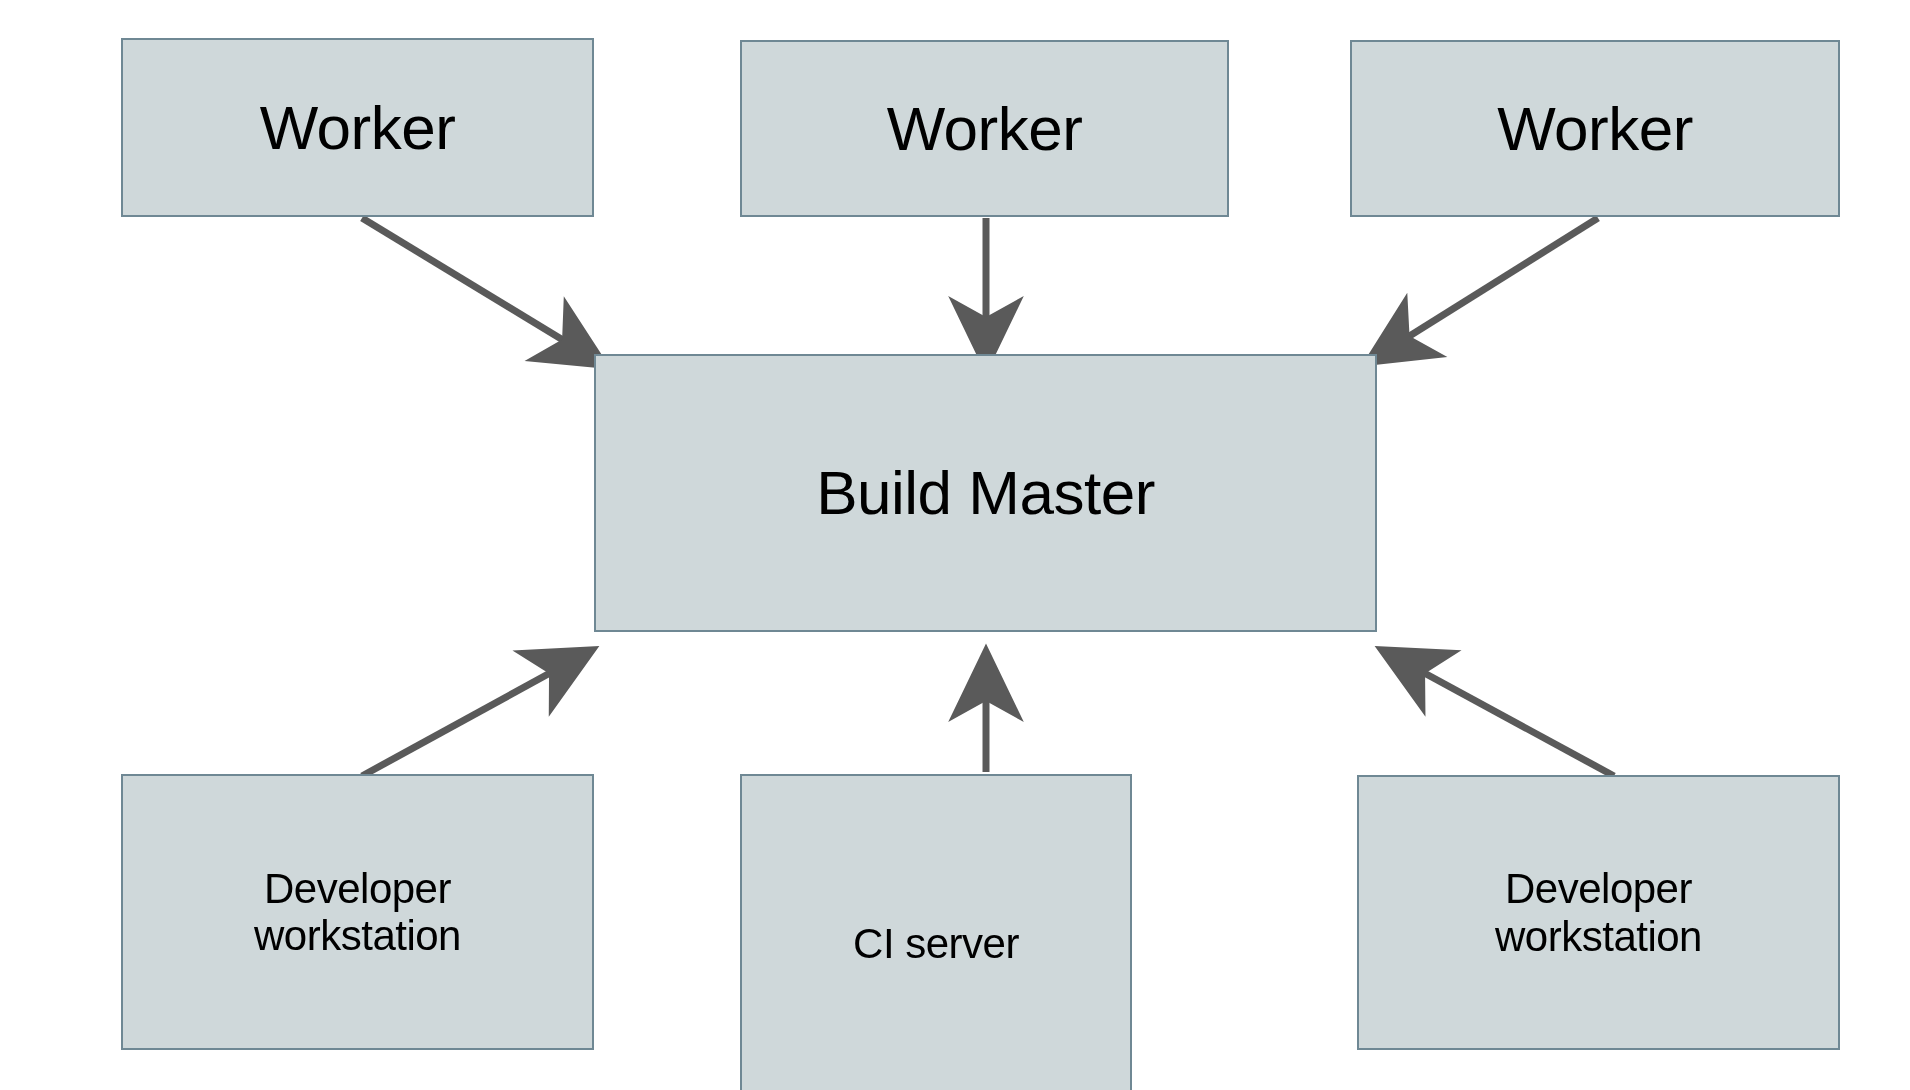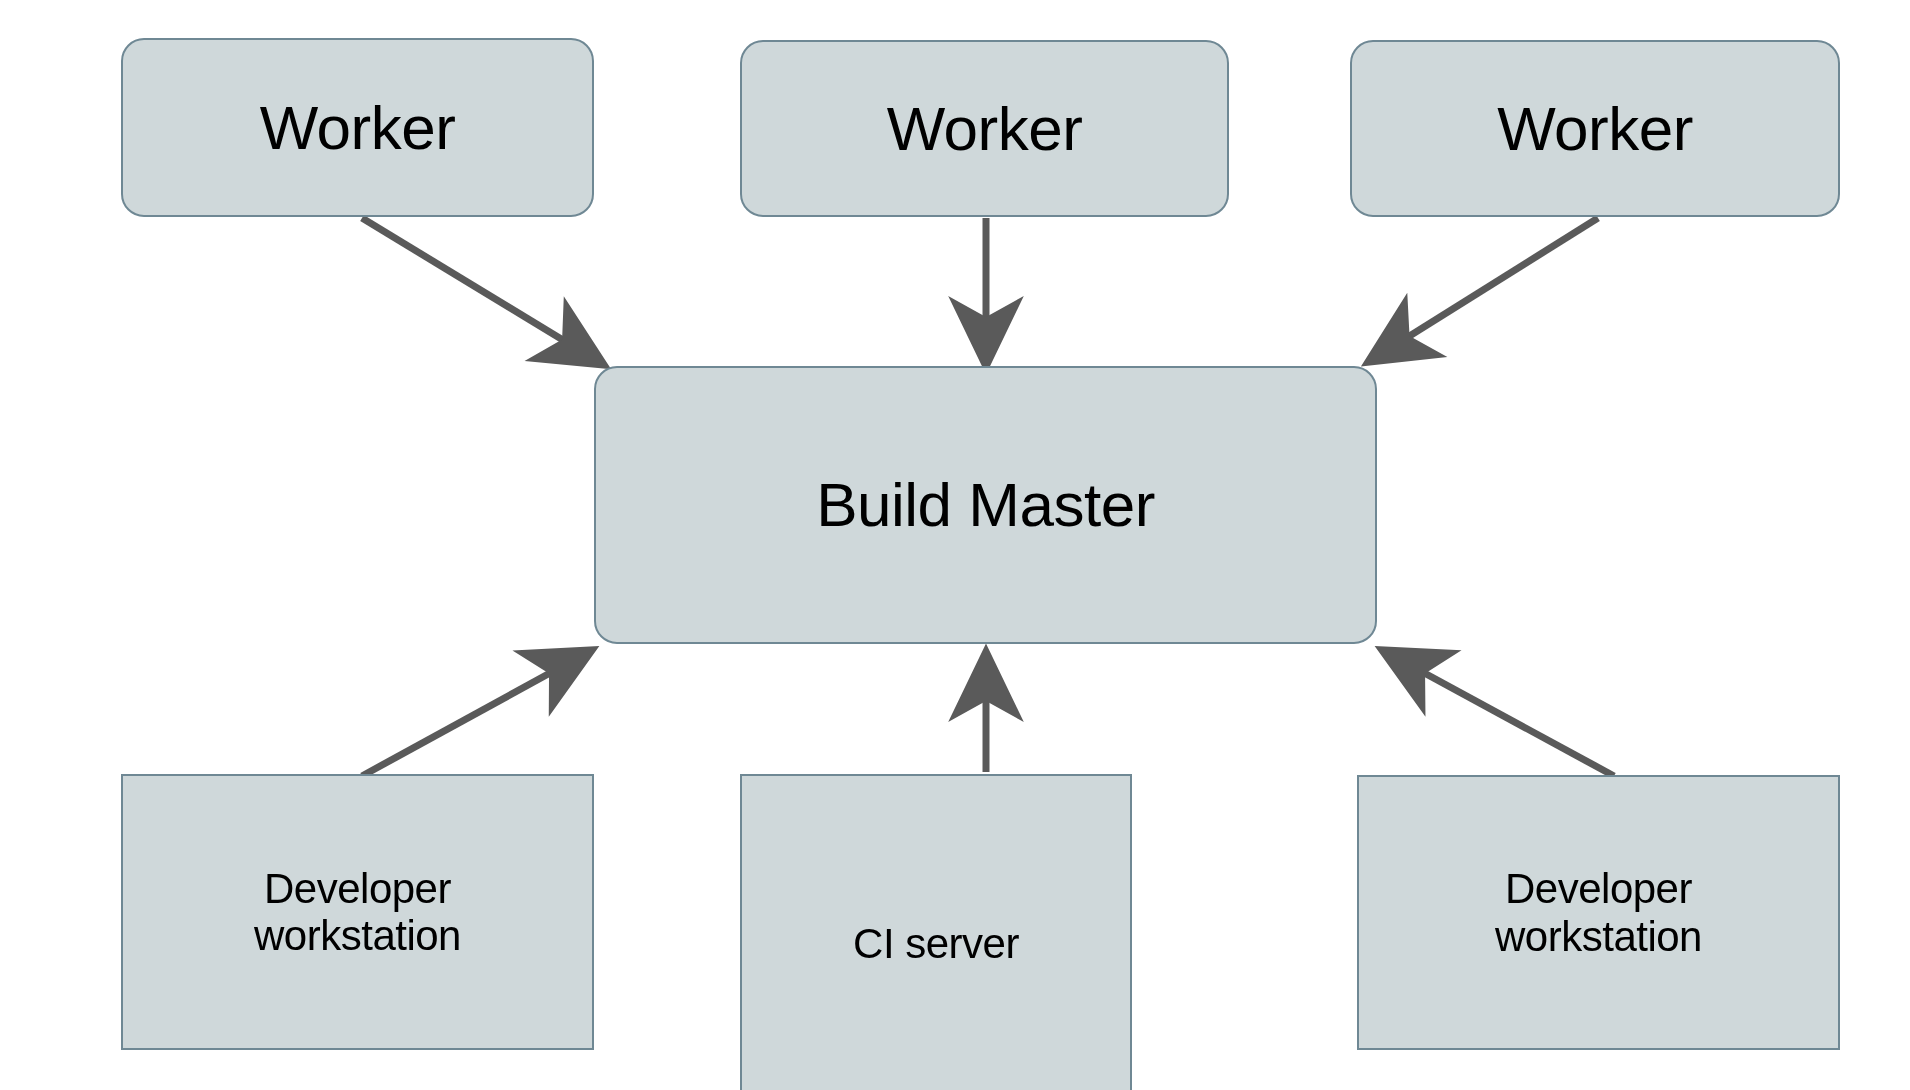--- a/index.html
+++ b/index.html
@@ -24,21 +24,21 @@
     align-items: center;
     justify-content: center;
     text-align: center;
     color: #000000;
     font-family: "Liberation Sans", sans-serif;
     font-weight: 400;
     line-height: 1.12;
     letter-spacing: -0.5px;
     white-space: pre-line;
   }
-  .node-lg { font-size: 62px; border-radius: 23px; }
+  .node-lg { font-size: 62px; }
   .node-md { font-size: 42px; }
   #edges {
     position: absolute;
     left: 0;
     top: 0;
     width: 1910px;
     height: 1090px;
     pointer-events: none;
   }
 </style>
@@ -60,21 +60,21 @@
         <line x1="362" y1="776" x2="592" y2="650" stroke="#5a5a5a" marker-end="url(#barb)"></line>
         <line x1="986" y1="772" x2="986" y2="652" stroke="#5a5a5a" marker-end="url(#barb)"></line>
         <line x1="1614" y1="776" x2="1382" y2="650" stroke="#5a5a5a" marker-end="url(#barb)"></line>
       </g>
   </svg>
 
   <div id="node-layer">
       <div class="node node-lg" style="left: 121px; top: 38px; width: 473px; height: 179px; background: rgb(207, 216, 218); border-color: rgb(111, 136, 148); color: rgb(0, 0, 0);">Worker</div>
       <div class="node node-lg" style="left: 740px; top: 40px; width: 489px; height: 177px; background: rgb(207, 216, 218); border-color: rgb(111, 136, 148); color: rgb(0, 0, 0);">Worker</div>
       <div class="node node-lg" style="left: 1350px; top: 40px; width: 490px; height: 177px; background: rgb(207, 216, 218); border-color: rgb(111, 136, 148); color: rgb(0, 0, 0);">Worker</div>
-      <div class="node node-lg" style="left: 594px; top: 366px; width: 783px; height: 278px; background: rgb(207, 216, 218); border-color: rgb(111, 136, 148); color: rgb(0, 0, 0);">Build Master</div>
+      <div class="node node-lg" style="left: 594px; top: 354px; width: 783px; height: 278px; background: rgb(207, 216, 218); border-color: rgb(111, 136, 148); color: rgb(0, 0, 0);">Build Master</div>
       <div class="node node-md" style="left: 121px; top: 774px; width: 473px; height: 276px; background: rgb(207, 216, 218); border-color: rgb(111, 136, 148); color: rgb(0, 0, 0);">Developer
 workstation</div>
       <div class="node node-md" style="left: 740px; top: 774px; width: 392px; height: 340px; background: rgb(207, 216, 218); border-color: rgb(111, 136, 148); color: #000000;">CI server</div>
       <div class="node node-md" style="left: 1357px; top: 775px; width: 483px; height: 275px; background: rgb(207, 216, 218); border-color: rgb(111, 136, 148); color: rgb(0, 0, 0);">Developer
 workstation</div>
     </div>
 
 </div>
 
 </body></html>

